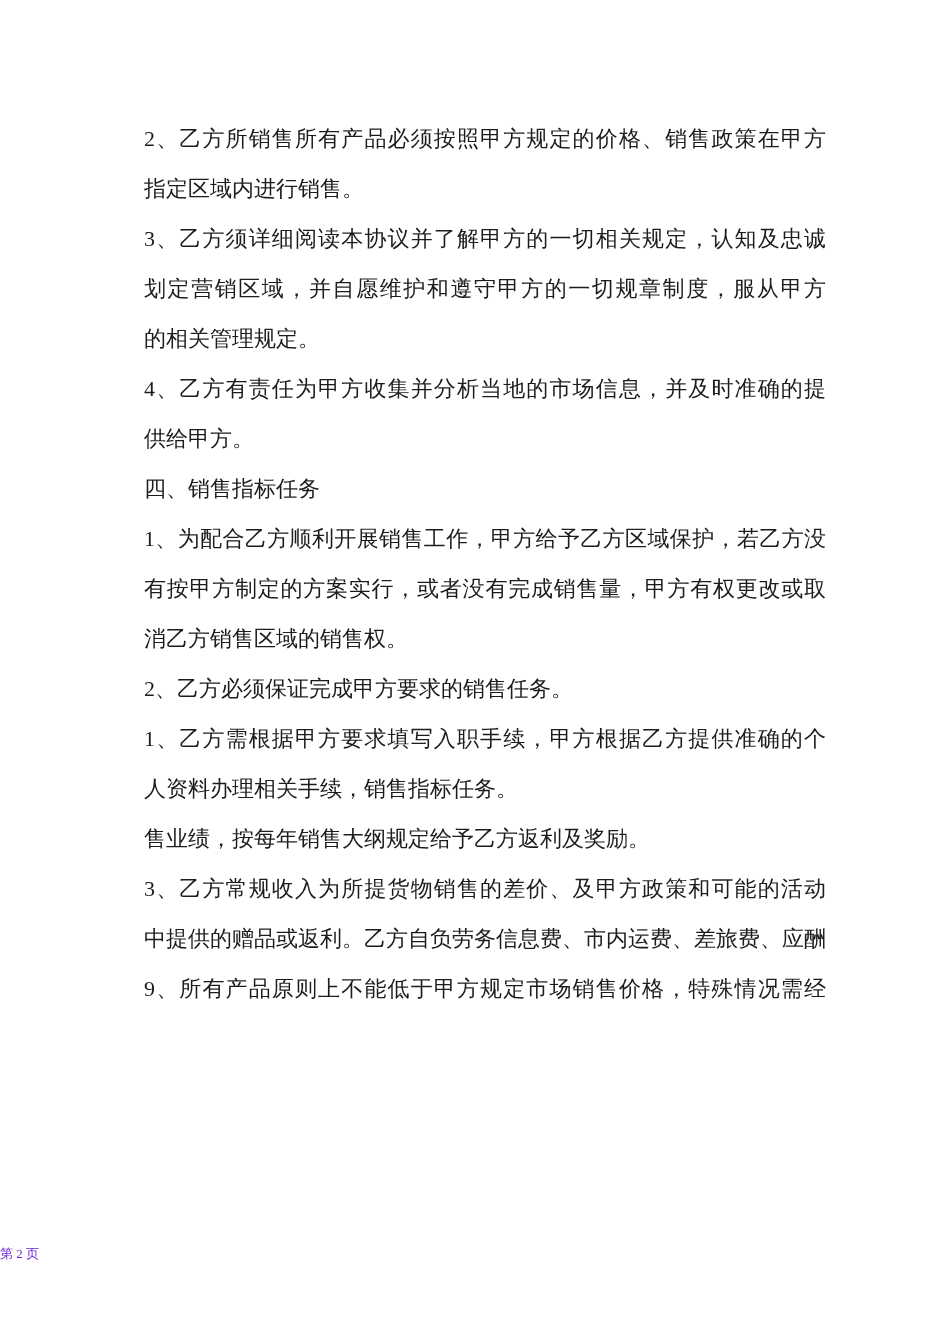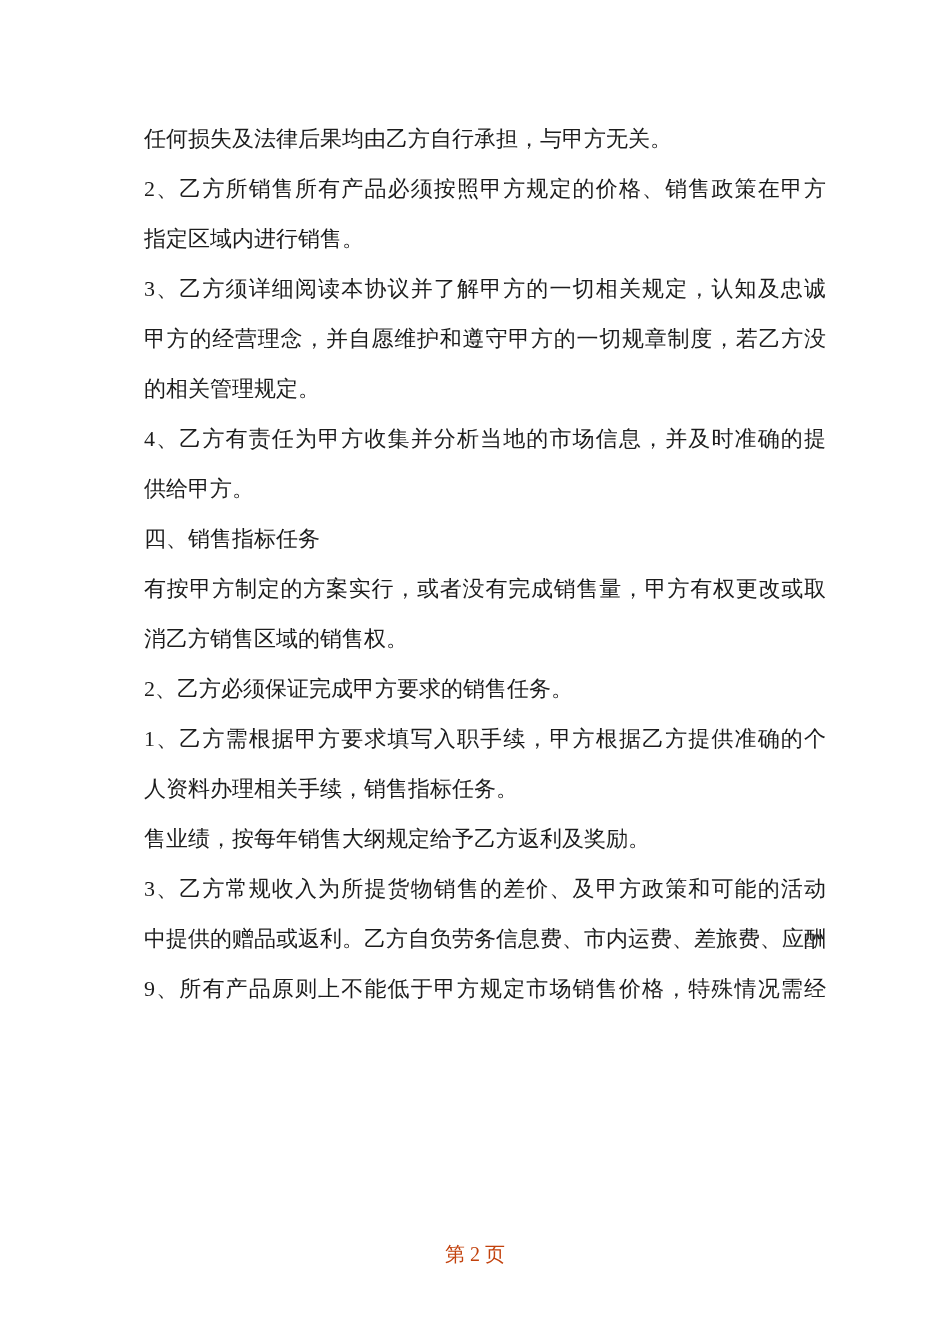--- a/index.html
+++ b/index.html
@@ -34,38 +34,38 @@
     text-align: justify;
     text-align-last: justify;
   }
   .page-footer {
     position: absolute;
     left: 0;
     right: 0;
     top: 1244px;
     height: 20px;
     line-height: 20px;
-    text-align: center;
-    font-size: 20px;
-    color: #c2410c;
+    text-align: left;
+    font-size: 13px;
+    color: #6d28d9;
   }
 </style>
 </head>
 <body>
 
 <div class="doc-body">
-  <div class="line">任何损失及法律后果均由乙方自行承担，与甲方无关。</div>
   <div class="line full">2、乙方所销售所有产品必须按照甲方规定的价格、销售政策在甲方</div>
   <div class="line">指定区域内进行销售。</div>
   <div class="line full">3、乙方须详细阅读本协议并了解甲方的一切相关规定，认知及忠诚</div>
-  <div class="line full">甲方的经营理念，并自愿维护和遵守甲方的一切规章制度，若乙方没</div>
+  <div class="line full">划定营销区域，并自愿维护和遵守甲方的一切规章制度，服从甲方</div>
   <div class="line">的相关管理规定。</div>
   <div class="line full">4、乙方有责任为甲方收集并分析当地的市场信息，并及时准确的提</div>
   <div class="line">供给甲方。</div>
   <div class="line">四、销售指标任务</div>
+  <div class="line full">1、为配合乙方顺利开展销售工作，甲方给予乙方区域保护，若乙方没</div>
   <div class="line full">有按甲方制定的方案实行，或者没有完成销售量，甲方有权更改或取</div>
   <div class="line">消乙方销售区域的销售权。</div>
   <div class="line">2、乙方必须保证完成甲方要求的销售任务。</div>
   <div class="line full">1、乙方需根据甲方要求填写入职手续，甲方根据乙方提供准确的个</div>
   <div class="line">人资料办理相关手续，销售指标任务。</div>
   <div class="line">售业绩，按每年销售大纲规定给予乙方返利及奖励。</div>
   <div class="line full">3、乙方常规收入为所提货物销售的差价、及甲方政策和可能的活动</div>
   <div class="line full">中提供的赠品或返利。乙方自负劳务信息费、市内运费、差旅费、应酬</div>
   <div class="line full">9、所有产品原则上不能低于甲方规定市场销售价格，特殊情况需经</div>
 </div>

